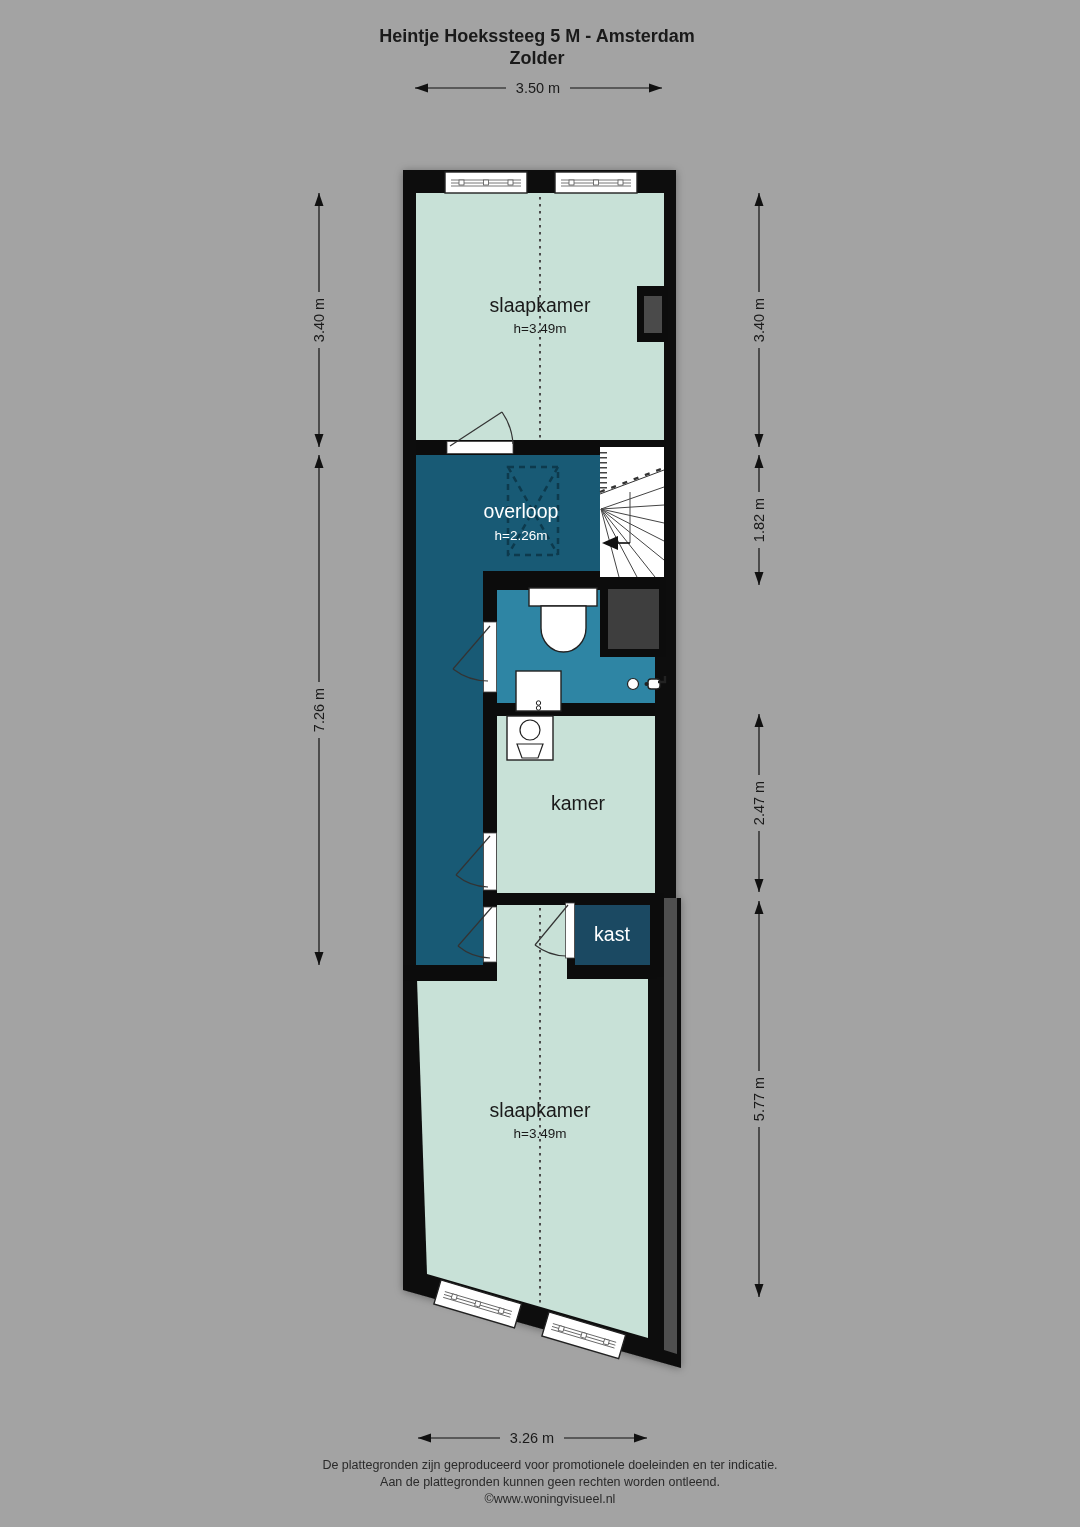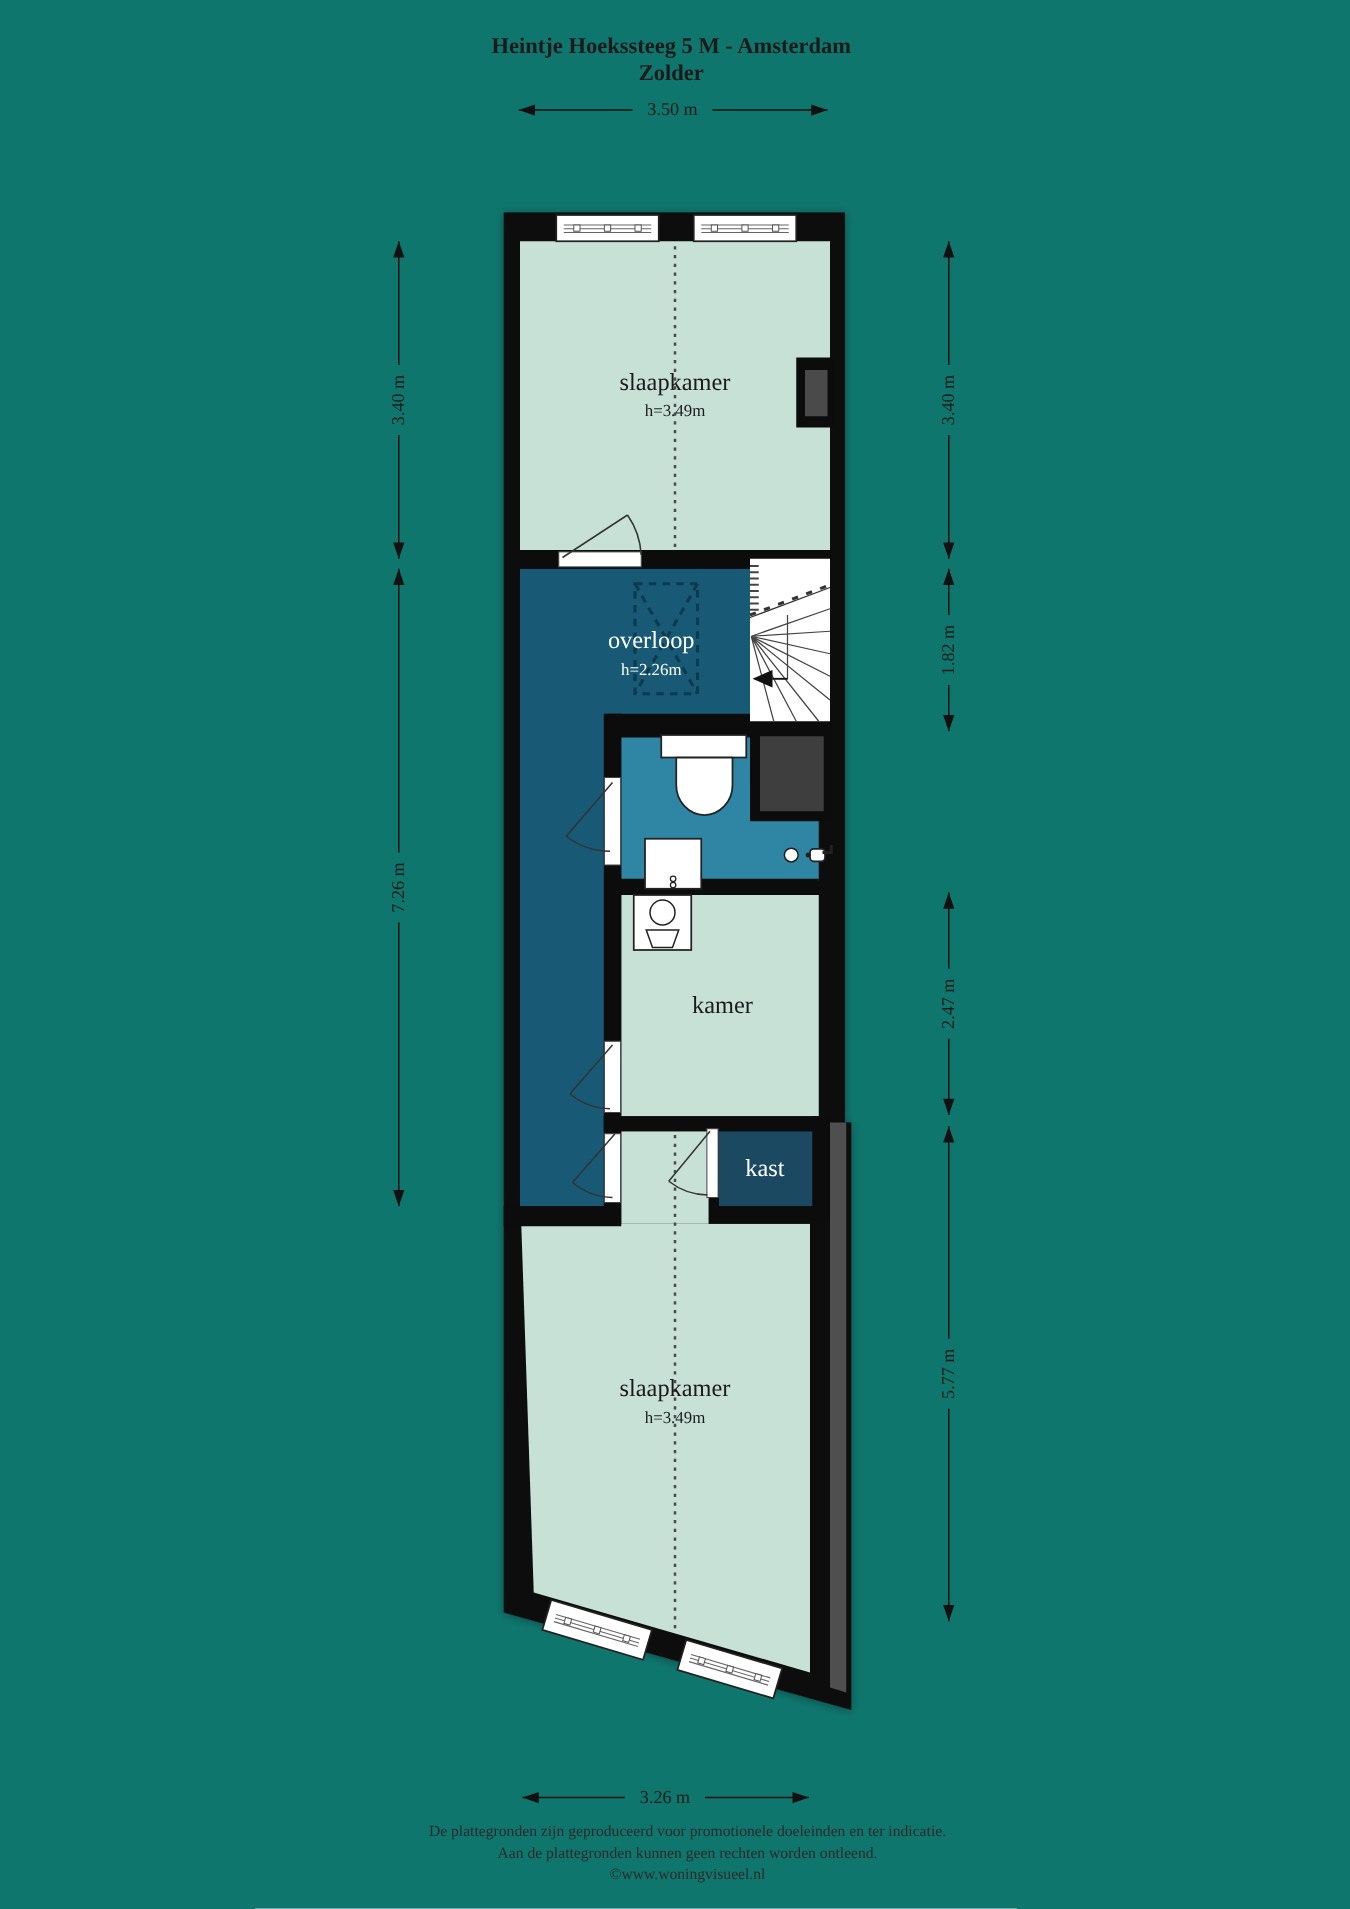--- a/index.html
+++ b/index.html
@@ -1,17 +1,17 @@
 <!DOCTYPE html>
 <html><head>
 <meta charset="utf-8">
 <style>
   html,body{margin:0;padding:0;background:#ffffff;}
-  .canvas{position:relative;width:1080px;height:1527px;background:#0f766e;
-          font-family:Liberation Serif, serif;overflow:hidden;}
+  .canvas{position:relative;width:1080px;height:1527px;background:#a3a3a3;
+          font-family:Liberation Sans, sans-serif;overflow:hidden;}
   svg{position:absolute;left:0;top:0;}
   text{fill:#1a1a1a;}
   .dimline{stroke:#111;stroke-width:1.2;}
   .dimtext{font-size:14.5px;}
   .roomlabel{font-size:19.5px;}
   .roomheight{font-size:13.5px;}
   .whitetext{fill:#ffffff;}
   .footertext{font-size:12.5px;fill:#2a2a2a;}
   .titletext{font-size:18px;font-weight:bold;}
   .wall{fill:#0c0c0c;}

